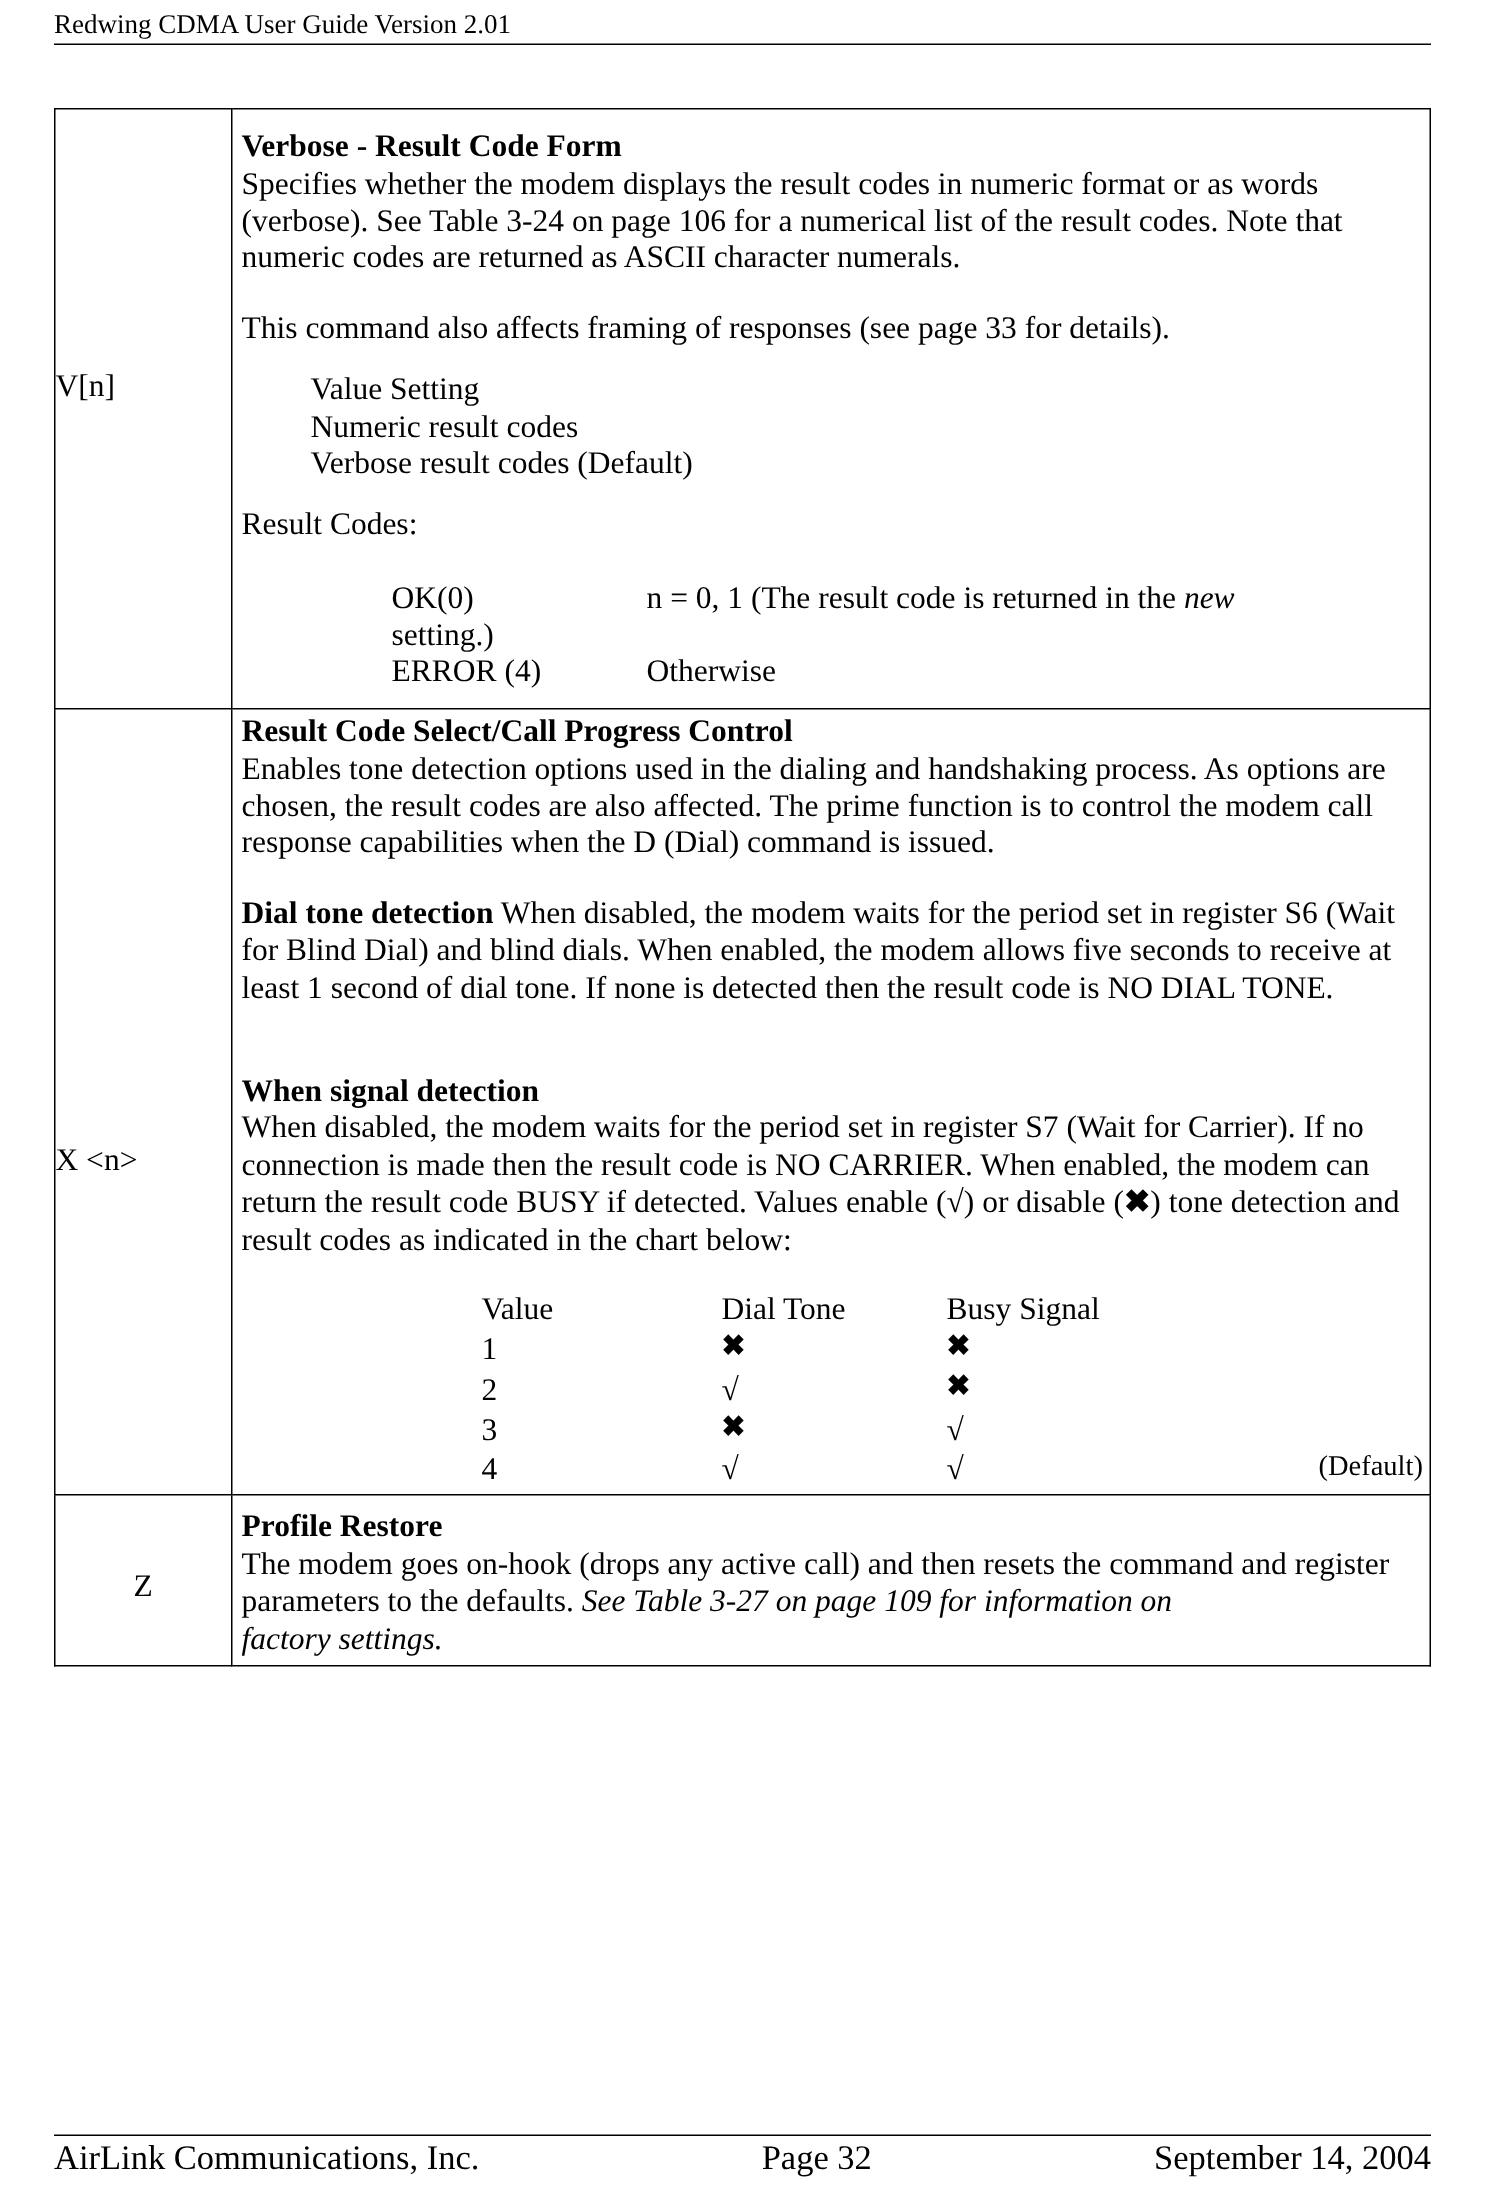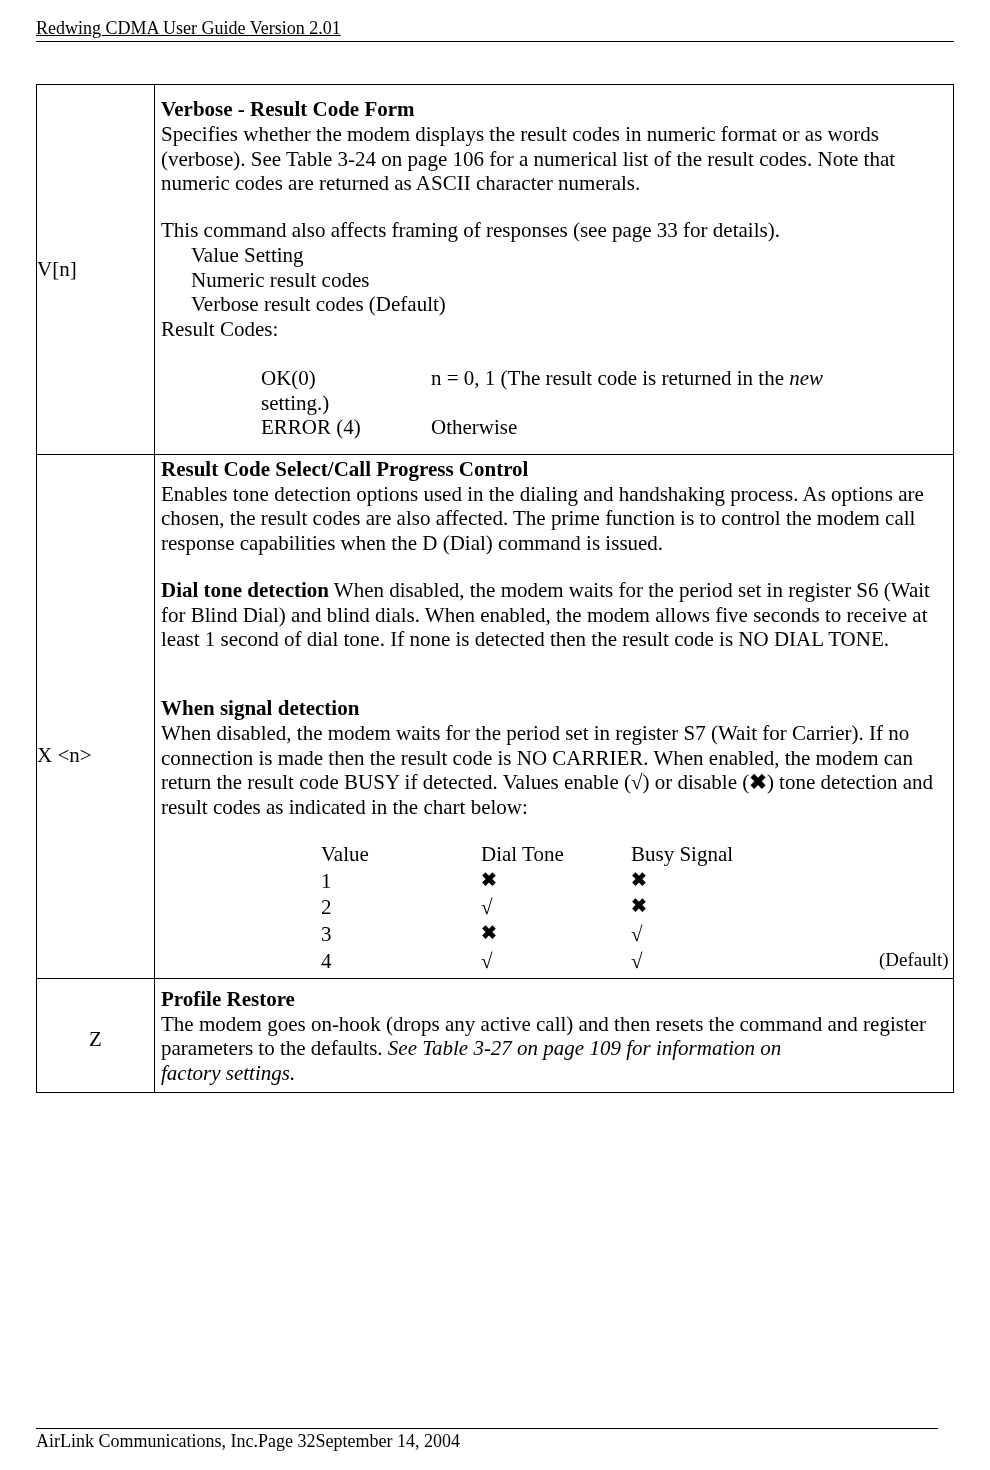--- a/index.html
+++ b/index.html
@@ -14,24 +14,23 @@
   }
   .page {
     width: 990px;
     height: 1470px;
     position: relative;
     box-sizing: border-box;
     padding: 0 36px;
   }
   .header {
     font-size: 18px;
-    padding-top: 18px;
+    padding-top: 6px;
     padding-bottom: 2px;
     border-bottom: 1.5px solid #000;
-    text-decoration: underline;
   }
   .table {
     margin-top: 42px;
     border: 1.5px solid #000;
     border-collapse: collapse;
     width: 100%;
     font-size: 21px;
     line-height: 1.18;
   }
   .table td {
@@ -41,21 +40,21 @@
   }
   .cmd-col {
     width: 198px;
     vertical-align: middle;
     padding-left: 8px;
   }
 
   
   .r1 .cmd-col { padding-top: 172px; padding-bottom: 172px; margin-top: 48px; }
   .r1 .desc-col { padding: 12px 6px 12px 6px; }
-  .r1 .indent-list { padding-left: 30px; margin: 0; }
+  .r1 .indent-list { padding-left: 30px; margin: 16px; }
   .r1 .rc-grid {
     display: grid;
     grid-template-columns: 100px 170px 1fr;
     margin-top: 24px;
   }
   .sp { height: 22px; }
   .bold { font-weight: bold; }
   .ital { font-style: italic; }
 
   
@@ -73,24 +72,25 @@
   .r2 .chart .def { text-align: left; font-size: 19px; margin-left: 38px; }
 
   
   .r3 .cmd-col { padding-top: 48px; text-align: center; padding-left: 0; }
   .r3 .desc-col { padding: 8px 6px 6px 6px; }
 
   .footer {
     position: absolute;
     bottom: 18px;
     left: 36px;
-    right: 52px;
+    right: 36px;
     border-top: 1.5px solid #000;
-    font-size: 18px;
+    font-size: 23px;
     display: flex;
+    justify-content: space-between;
     padding-top: 2px;
   }
 </style>
 </head>
 <body>
 
 <div class="page">
   <div class="header">Redwing CDMA User Guide Version 2.01</div>
 
   <table class="table">

